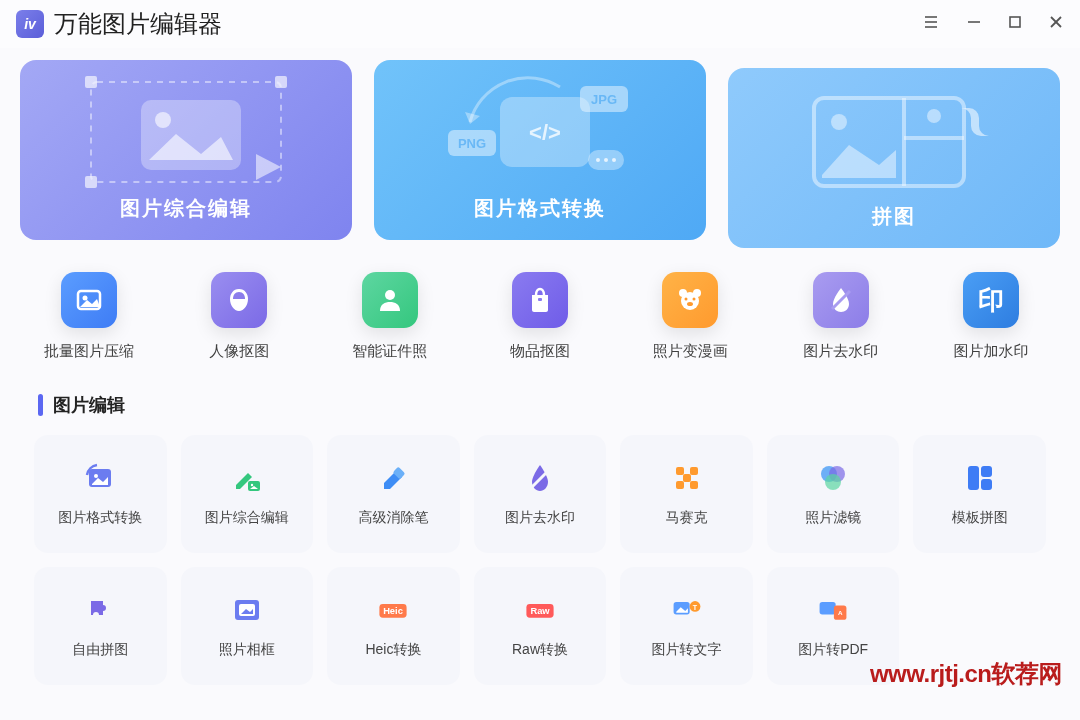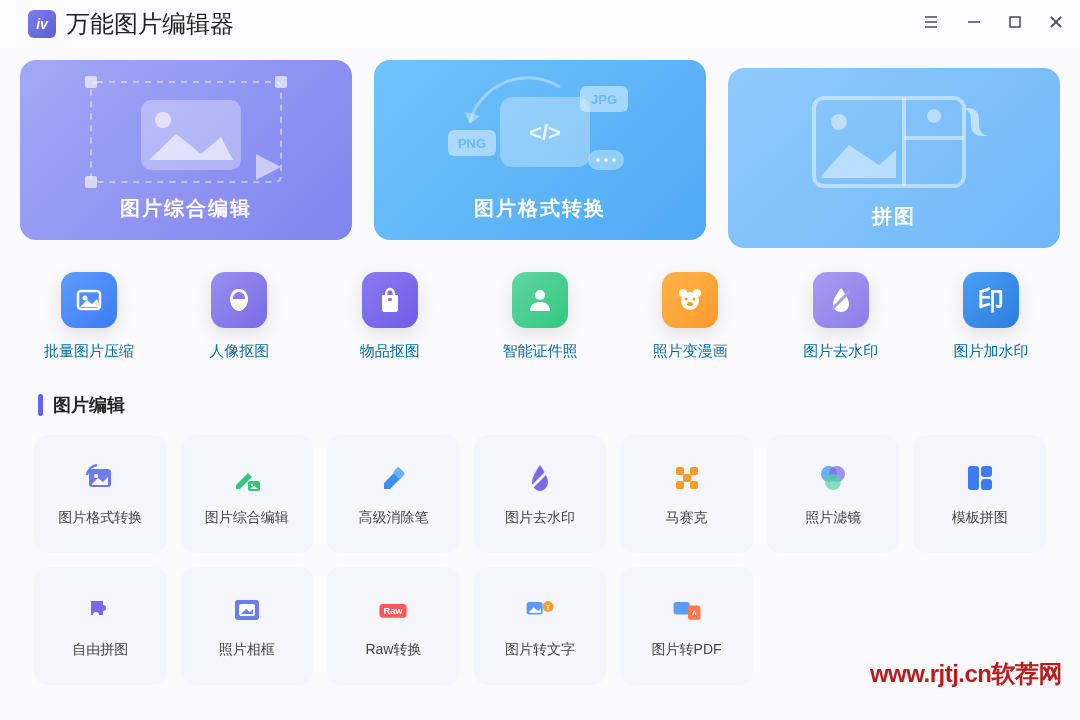--- a/index.html
+++ b/index.html
@@ -1,37 +1,37 @@
 <!DOCTYPE html>
 <html><head>
 <meta charset="utf-8">
 <style>
 * { margin: 0; padding: 0; box-sizing: border-box; font-family: -apple-system, "Microsoft YaHei", "PingFang SC", sans-serif; }
 body { width: 1080px; height: 720px; background: #fafafd; overflow: hidden; position: relative; }
 
 .titlebar { height: 48px; display: flex; align-items: center; padding: 0 16px; background: #fcfcfe; }
-.logo { width: 28px; height: 28px; background: linear-gradient(135deg, #7b7fea, #5b5ed9); border-radius: 6px; display: flex; align-items: center; justify-content: center; color: #fff; font-size: 14px; font-style: italic; font-weight: 700; margin-right: 10px; margin-left: 12px; }
+.logo { width: 28px; height: 28px; background: linear-gradient(135deg, #7b7fea, #5b5ed9); border-radius: 6px; display: flex; align-items: center; justify-content: center; color: #fff; font-size: 14px; font-style: italic; font-weight: 700; margin-right: 10px; }
 .app-title { font-size: 24px; font-weight: 400; color: #222; }
 .win-controls { margin-left: auto; display: flex; gap: 26px; align-items: center; color: #555; }
 .win-controls svg, .win-controls span { cursor: pointer; }
 
 .content { padding: 12px 20px 0 20px; }
 
 .hero-row { display: flex; gap: 22px; margin-bottom: 24px; }
 .hero-card { flex: 1; height: 180px; border-radius: 16px; position: relative; overflow: hidden; cursor: pointer; display: flex; flex-direction: column; align-items: center; justify-content: flex-end; padding-bottom: 18px; }
 .hero1 { background: linear-gradient(135deg, #a3a8f5, #7f84ef); }
 .hero2 { background: linear-gradient(135deg, #71c3fa, #4fa9f5); }
 .hero3 { background: linear-gradient(135deg, #8fcafc, #6fb8f8); margin-top: 8px; }
 .hero-label { color: #fff; font-size: 20px; font-weight: 700; letter-spacing: 2px; }
 .hero-art { position: absolute; top: 12px; left: 50%; transform: translateX(-50%); opacity: 0.9; }
 
 .tool-row { display: flex; justify-content: space-between; margin: 0 14px 32px 14px; }
 .tool-item { display: flex; flex-direction: column; align-items: center; gap: 14px; cursor: pointer; width: 110px; }
 .tool-icon { width: 56px; height: 56px; border-radius: 14px; display: flex; align-items: center; justify-content: center; box-shadow: 0 6px 18px rgba(0,0,0,0.1); }
-.tool-label { font-size: 15px; color: #0369a1; }
+.tool-label { font-size: 15px; color: #404040; }
 
 .section-head { display: flex; align-items: center; gap: 10px; margin: 0 0 18px 18px; }
 .section-bar { width: 5px; height: 22px; background: #5b67f2; border-radius: 3px; }
 .section-title { font-size: 18px; font-weight: 700; color: #222; font-family: Liberation Serif, serif; }
 
 .grid { display: grid; grid-template-columns: repeat(7, 1fr); gap: 14px; padding: 0 14px; }
 .gcard { background: #f5f6fb; border-radius: 14px; height: 118px; display: flex; flex-direction: column; align-items: center; justify-content: center; gap: 14px; cursor: pointer; }
 .gcard .gi { width: 34px; height: 34px; display: flex; align-items: center; justify-content: center; }
 .glabel { font-size: 14px; color: #444; }
 
@@ -131,37 +131,37 @@
     </div>
     <div class="tool-item">
       <div class="tool-icon bg-purple">
           <svg width="30" height="30" viewBox="0 0 30 30" fill="#fff">
             <path d="M15 4 C9 4 6 9 6 14 C6 20 10 26 15 26 C20 26 24 20 24 14 C24 9 21 4 15 4 Z M15 7 C19 7 21 10 21 14 L9 14 C9 10 11 7 15 7 Z"></path>
           </svg>
         </div>
       <div class="tool-label">人像抠图</div>
     </div>
     <div class="tool-item">
+      <div class="tool-icon bg-green">
+          <svg width="30" height="30" viewBox="0 0 30 30" fill="#fff">
+            <circle cx="15" cy="10" r="5"></circle>
+            <path d="M5 26 C5 19 10 17 15 17 C20 17 25 19 25 26 Z"></path>
+          </svg>
+        </div>
+      <div class="tool-label">智能证件照</div>
+    </div>
+    <div class="tool-item">
       <div class="tool-icon bg-violet">
           <svg width="30" height="30" viewBox="0 0 30 30" fill="#fff">
             <path d="M7 10 L23 10 L23 25 C23 26 22 27 21 27 L9 27 C8 27 7 26 7 25 Z"></path>
             <path d="M11 10 C11 6 13 4 15 4 C17 4 19 6 19 10" fill="none" stroke="#fff" stroke-width="2.5"></path>
             <rect x="13" y="13" width="4" height="3" rx="1" fill="#8a7bf0"></rect>
           </svg>
         </div>
       <div class="tool-label">物品抠图</div>
-    </div>
-    <div class="tool-item">
-      <div class="tool-icon bg-green">
-          <svg width="30" height="30" viewBox="0 0 30 30" fill="#fff">
-            <circle cx="15" cy="10" r="5"></circle>
-            <path d="M5 26 C5 19 10 17 15 17 C20 17 25 19 25 26 Z"></path>
-          </svg>
-        </div>
-      <div class="tool-label">智能证件照</div>
     </div>
     <div class="tool-item">
       <div class="tool-icon bg-orange">
           <svg width="30" height="30" viewBox="0 0 30 30" fill="#fff">
             <circle cx="8" cy="8" r="4"></circle>
             <circle cx="22" cy="8" r="4"></circle>
             <circle cx="15" cy="16" r="9"></circle>
             <circle cx="11" cy="14" r="1.5" fill="#ff9a2e"></circle>
             <circle cx="19" cy="14" r="1.5" fill="#ff9a2e"></circle>
             <ellipse cx="15" cy="19" rx="3" ry="2" fill="#ff9a2e"></ellipse>
@@ -277,20 +277,29 @@
             <rect x="5" y="7" width="24" height="20" rx="3" fill="#6b7cf0"></rect>
             <rect x="9" y="11" width="16" height="12" rx="2" fill="#fff"></rect>
             <path d="M11 21 L16 16 L20 19 L23 16 L23 21 Z" fill="#6b7cf0"></path>
           </svg>
         </div>
         <div class="glabel">照片相框</div>
       </div>
     <div class="gcard">
         <div class="gi">
           <svg width="40" height="34" viewBox="0 0 40 34">
+            <rect x="4" y="10" width="32" height="16" rx="4" fill="#ff7a4a"></rect>
+            <text x="20" y="22" text-anchor="middle" fill="#fff" font-size="11" font-weight="700">Heic</text>
+          </svg>
+        </div>
+        <div class="glabel">Heic转换</div>
+      </div>
+    <div class="gcard">
+        <div class="gi">
+          <svg width="40" height="34" viewBox="0 0 40 34">
             <rect x="4" y="10" width="32" height="16" rx="4" fill="#ff5a5a"></rect>
             <text x="20" y="22" text-anchor="middle" fill="#fff" font-size="11" font-weight="700">Raw</text>
           </svg>
         </div>
         <div class="glabel">Raw转换</div>
       </div>
     <div class="gcard">
         <div class="gi">
           <svg width="38" height="34" viewBox="0 0 38 34">
             <rect x="4" y="8" width="18" height="14" rx="3" fill="#5b9dff"></rect>

